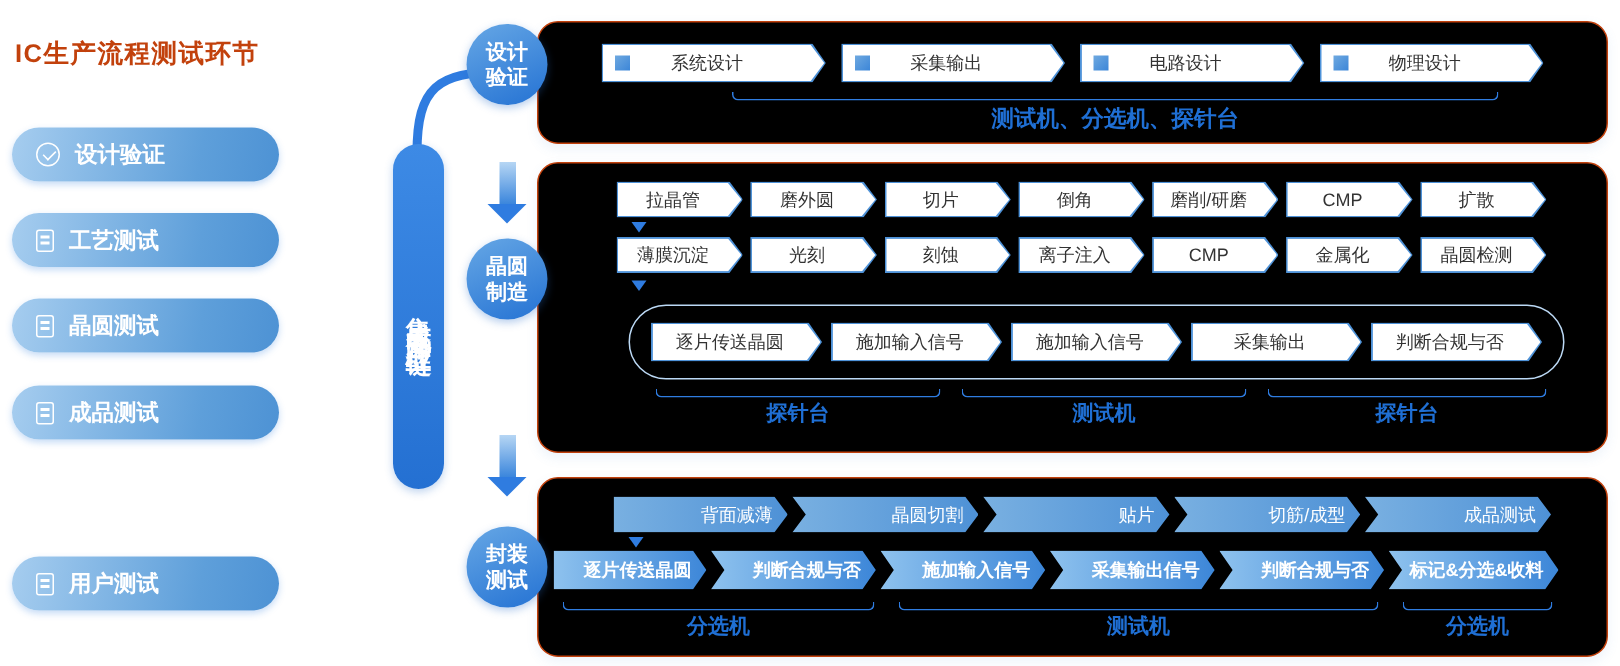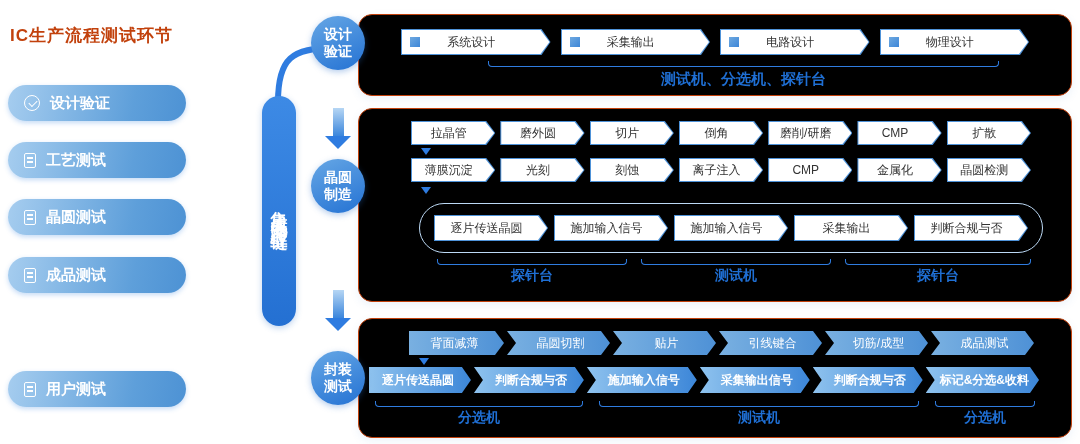--- a/index.html
+++ b/index.html
@@ -45,21 +45,21 @@
     clip-path:polygon(0 0,calc(100% - var(--p)) 0,100% 50%,calc(100% - var(--p)) 100%,0 100%); background:#4e92d8; }
   .pent.tall { height:26px; }
   .pent-in { position:absolute; inset:1px;
     clip-path:polygon(0 0,calc(100% - var(--p)) 0,100% 50%,calc(100% - var(--p)) 100%,0 100%);
     background:#fff; display:flex; align-items:center; justify-content:center; }
   .pent-label { font-size:12px; color:#333; white-space:nowrap; padding-right:9px; }
   .sq { position:absolute; left:8px; top:50%; transform:translateY(-50%); width:10px; height:10px;
     background:linear-gradient(135deg,#6fa9e0,#3c86d8); }
 
   
-  .chev { --p:9px; position:relative; flex:1; display:flex; align-items:center; justify-content:center;
+  .chev { --p:9px; position:relative; flex:1; display:flex; align-items:center; justify-content:flex-end;
     color:#fff; font-size:12px; white-space:nowrap; padding:0 10px 0 14px; }
   .chev.solid { height:24px; background:linear-gradient(90deg,#79b0e1,#4e91d6);
     clip-path:polygon(0 0,calc(100% - var(--p)) 0,100% 50%,calc(100% - var(--p)) 100%,0 100%,var(--p) 50%); }
   .chev.grad { height:26px; font-weight:bold; background:linear-gradient(90deg,#8ec2ee,#3c86d8);
     clip-path:polygon(0 0,calc(100% - var(--p)) 0,100% 50%,calc(100% - var(--p)) 100%,0 100%,var(--p) 50%); }
   .chev.first { clip-path:polygon(0 0,calc(100% - var(--p)) 0,100% 50%,calc(100% - var(--p)) 100%,0 100%); padding-left:6px; }
 
   
   .test-box { position:absolute; left:60px; right:28px; top:94px; height:50px; border:1px solid #bcd9f5;
     border-radius:25px; display:flex; align-items:center; gap:6px; padding:0 14px; }
@@ -273,23 +273,20 @@
       <div class="chev solid first">
           <span>背面减薄</span>
         </div>
       <div class="chev solid">
           <span>晶圆切割</span>
         </div>
       <div class="chev solid">
           <span>贴片</span>
         </div>
       <div class="chev solid">
-          <span>引线键合</span>
-        </div>
-      <div class="chev solid">
           <span>切筋/成型</span>
         </div>
       <div class="chev solid">
           <span>成品测试</span>
         </div>
     </div>
     <span class="mini-arrow" style="left:60px;top:39px"></span>
     <div class="row" style="top:48px;left:10px;right:32px;gap:3px">
       <div class="chev grad first">
           <span>逐片传送晶圆</span>

